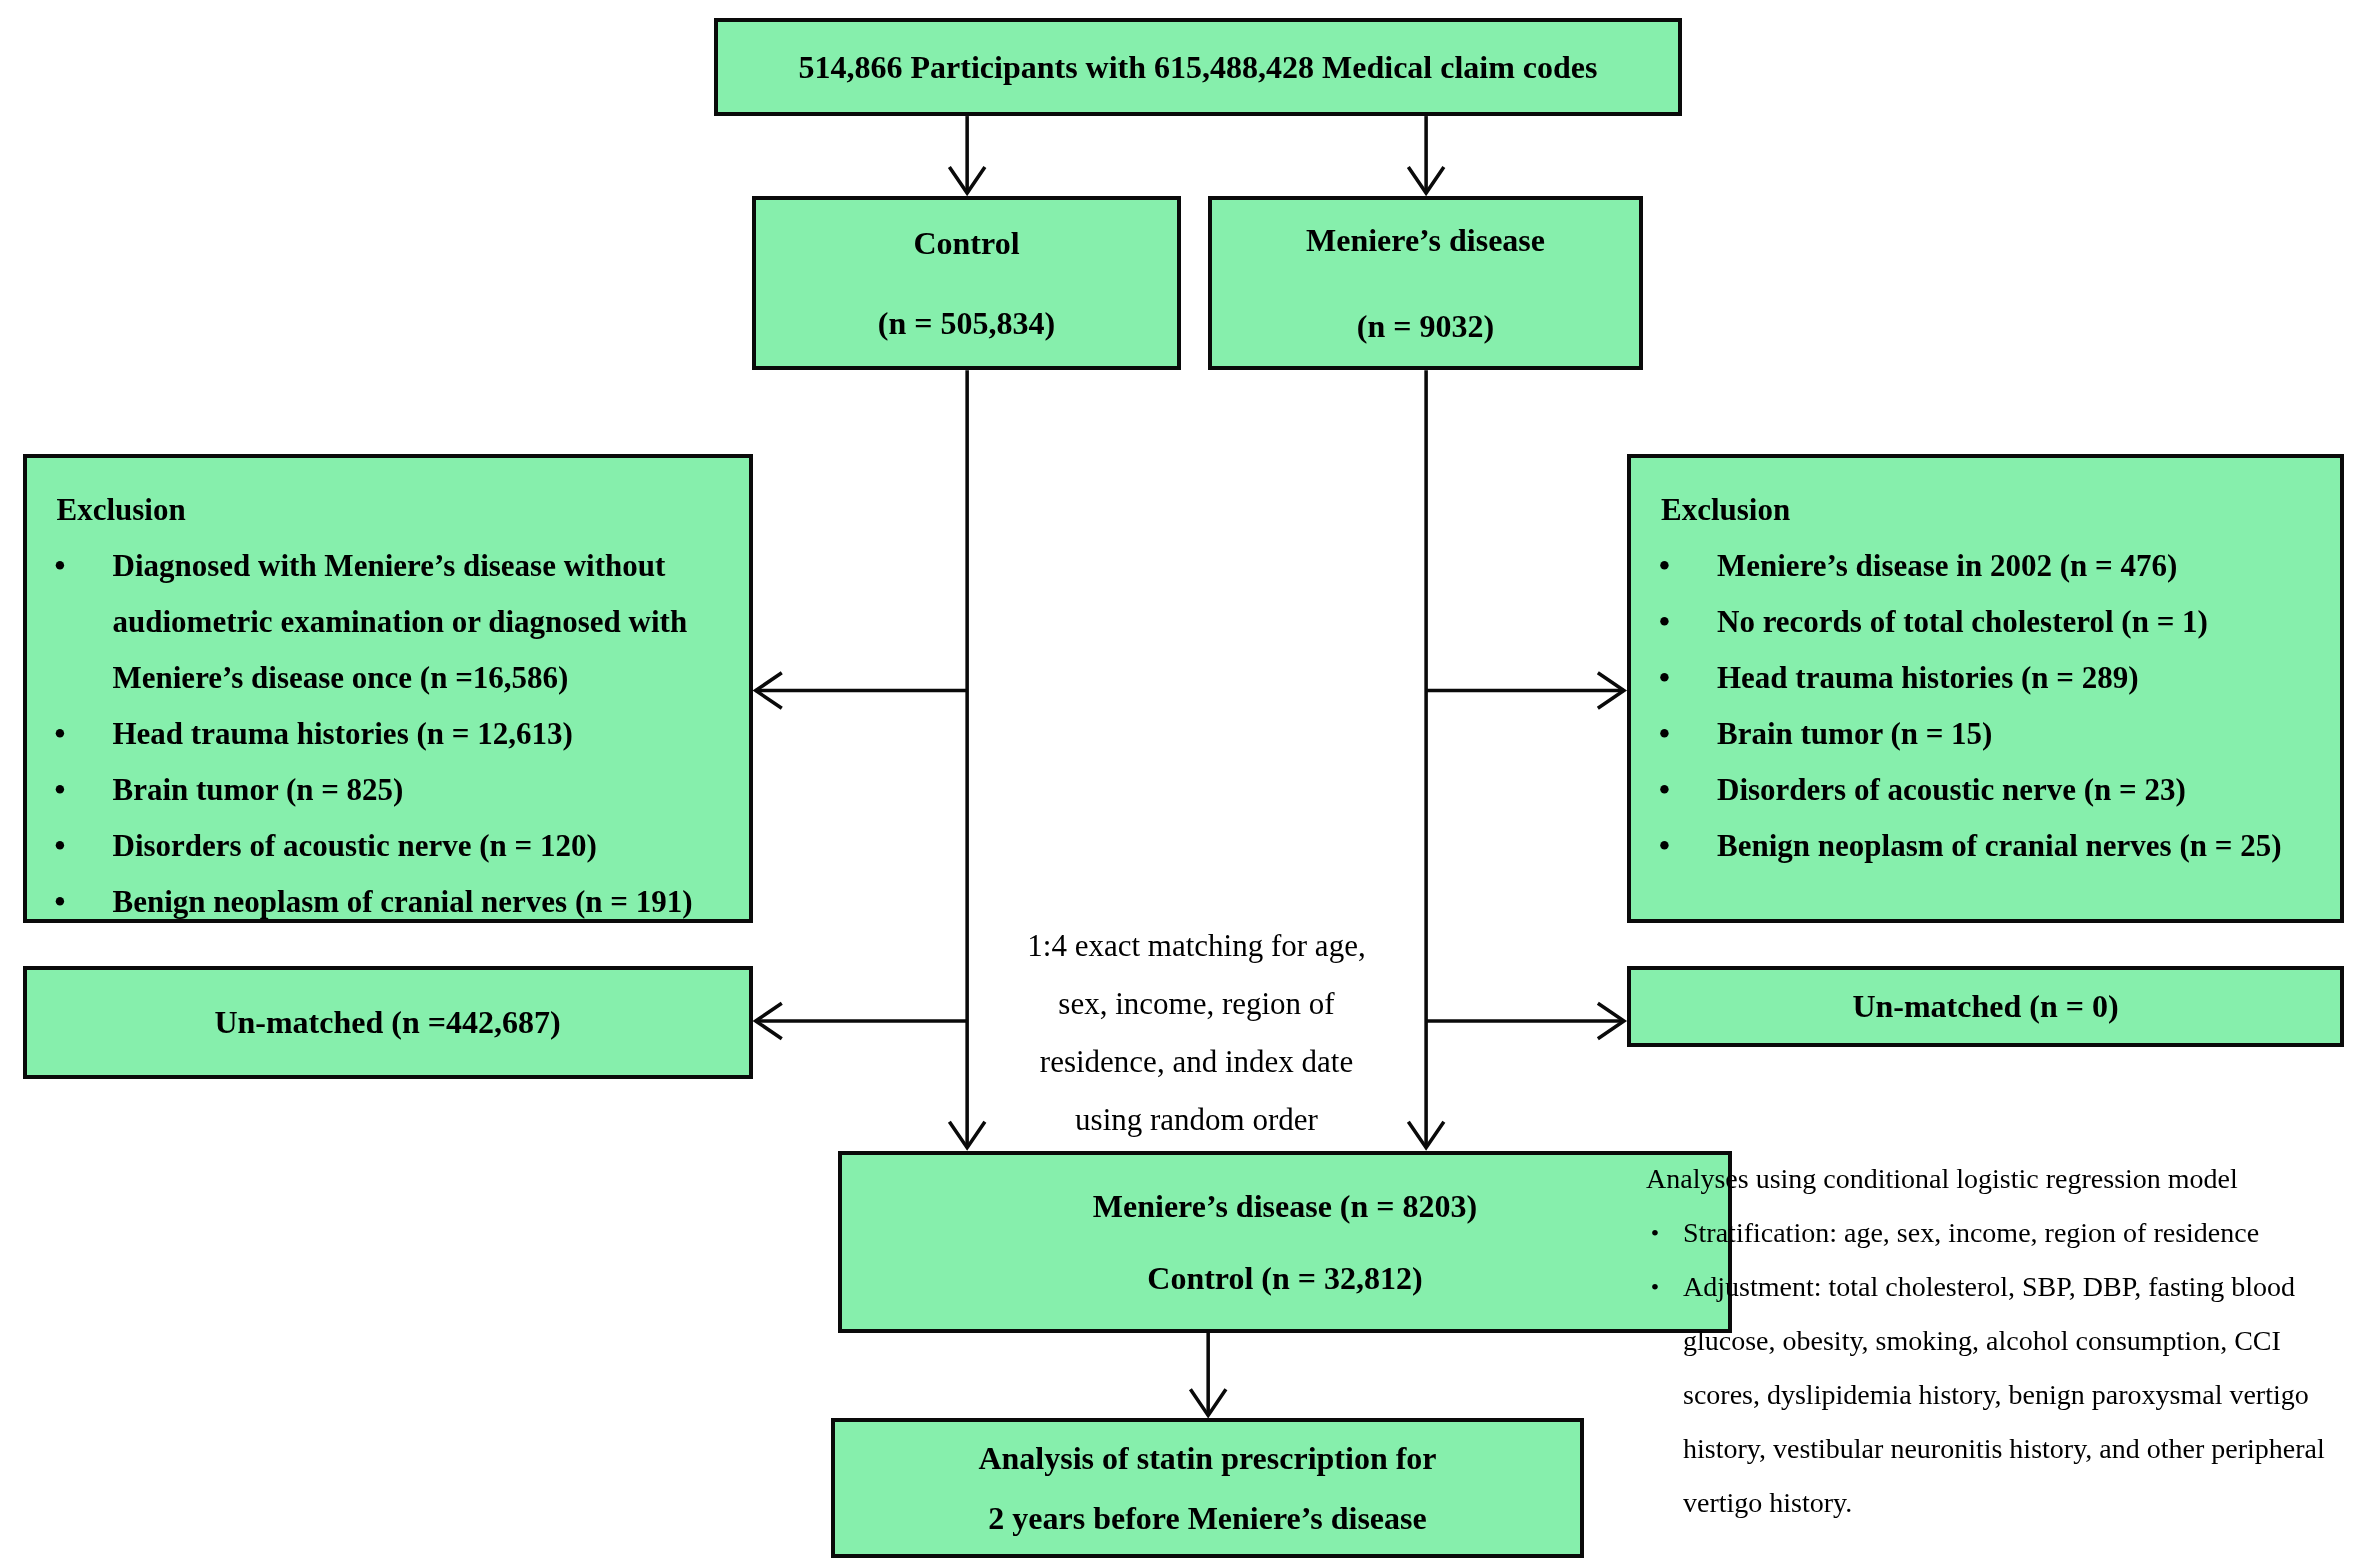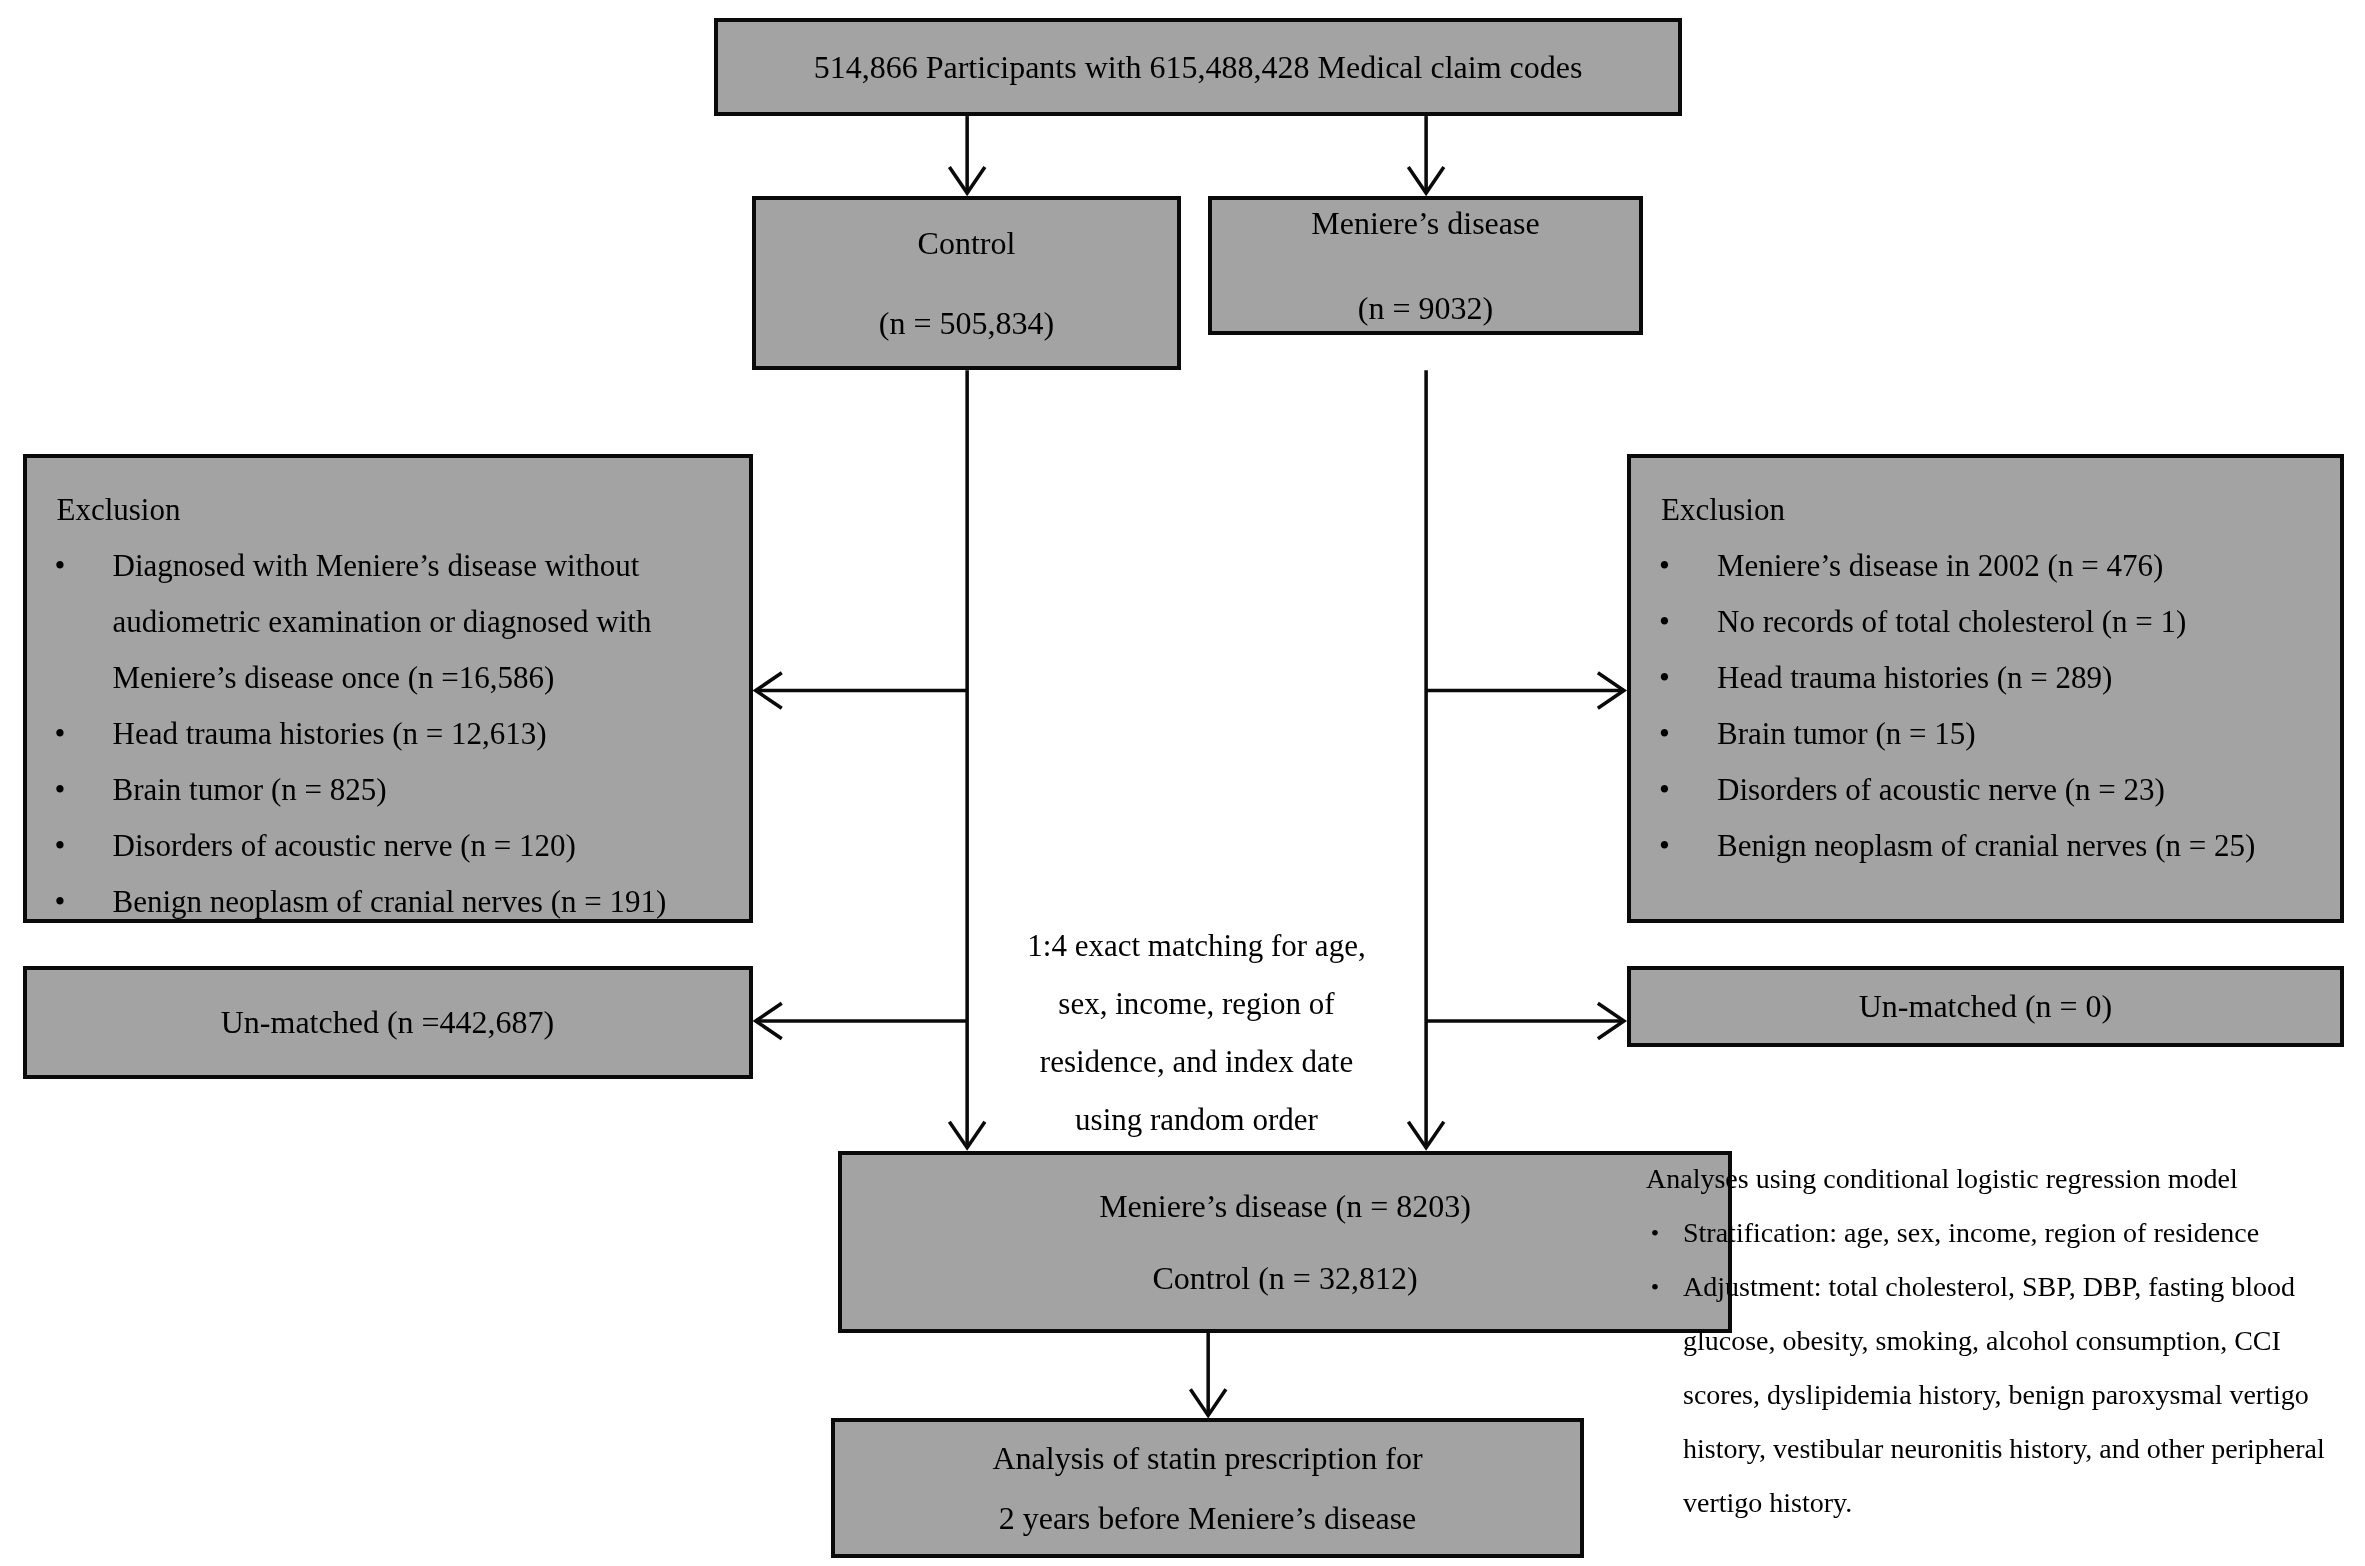--- a/index.html
+++ b/index.html
@@ -5,34 +5,35 @@
   html,body{margin:0;padding:0;background:#ffffff;}
   #canvas{
     position:relative;
     width:2366px;height:1567px;
     background:#ffffff;
     font-family:"Liberation Serif","DejaVu Serif",serif;
     color:#000000;
   }
   .box{
     position:absolute;
-    background:#a3a3a3;
+    background:#86efac;
     border:4.1px solid #0a0a0a;
     box-sizing:border-box;
     z-index:2;
+    font-weight:bold;
   }
   .center-box{
     display:flex;flex-direction:column;
     align-items:center;justify-content:center;
     text-align:center;
   }
   .boxline{font-size:32px;line-height:1.45;white-space:nowrap;}
   #top-box{left:714px;top:18px;width:968px;height:98px;}
   #control-box{left:752px;top:196px;width:429px;height:174px;gap:33px;}
-  #meniere-box{left:1208px;top:196px;width:435px;height:139px;gap:39px;}
+  #meniere-box{left:1208px;top:196px;width:435px;height:174px;gap:39px;}
   #left-exclusion-box{left:22.5px;top:454px;width:730px;height:469px;}
   #right-exclusion-box{left:1627px;top:454px;width:717px;height:469px;}
   #left-unmatched-box{left:22.5px;top:966px;width:730px;height:113px;}
   #right-unmatched-box{left:1627px;top:966px;width:717px;height:81px;}
   #matched-box{left:838px;top:1151px;width:894px;height:182px;gap:26px;}
   #analysis-box{left:831px;top:1418px;width:753px;height:140px;gap:13px;}
 
   .exclusion-content{padding:24px 18px 0 0;font-size:31px;}
   .exclusion-title{padding-left:30px;line-height:56px;}
   ul.bullet-list{list-style:none;margin:0;padding:0;}

